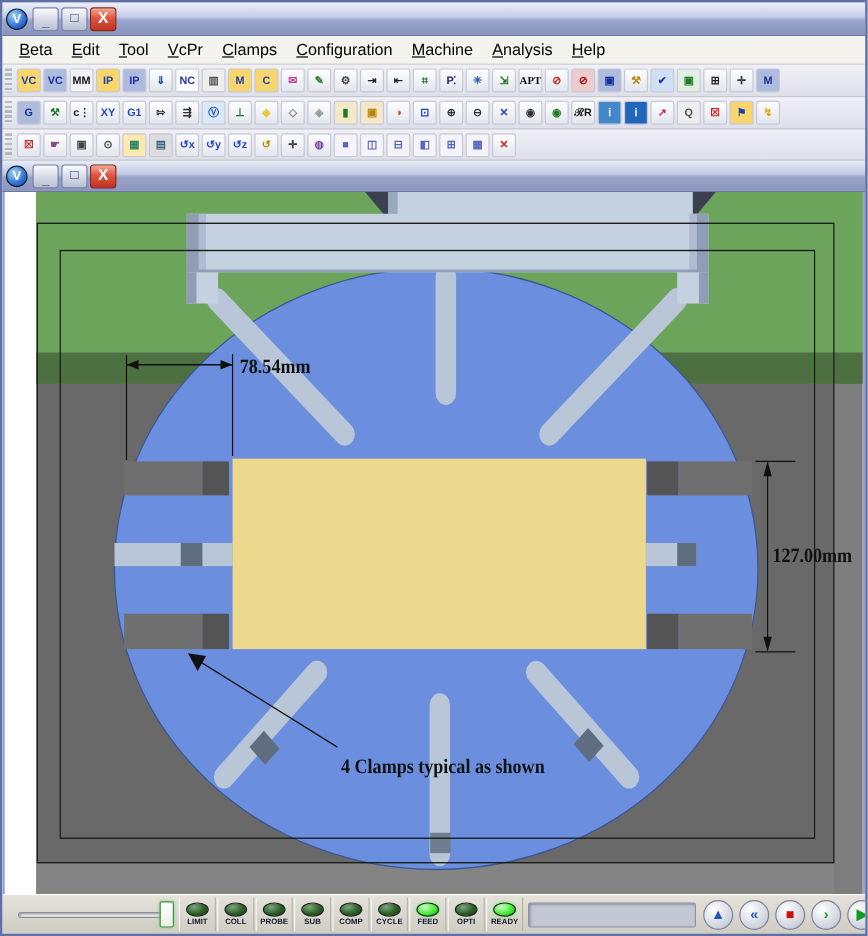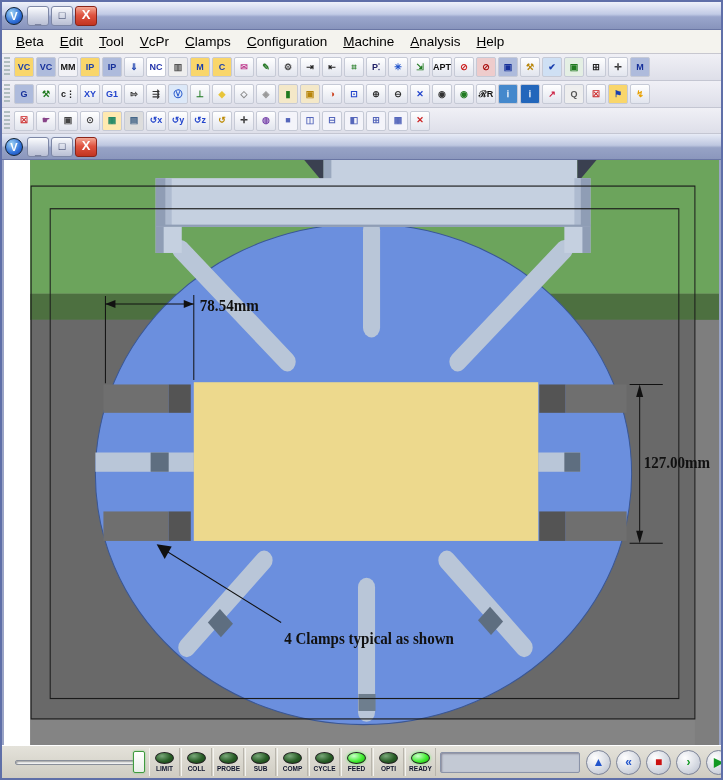--- a/index.html
+++ b/index.html
@@ -120,21 +120,21 @@
         <div class="tbi" style="color: rgb(26, 63, 174); background: rgb(249, 214, 107);">C</div>
         <div class="tbi" style="color: rgb(192, 64, 144);">✉</div>
         <div class="tbi" style="color: rgb(42, 122, 42);">✎</div>
         <div class="tbi" style="color: rgb(68, 68, 68);">⚙</div>
         <div class="tbi" style="color: rgb(34, 34, 34);">⇥</div>
         <div class="tbi" style="color: rgb(34, 34, 34);">⇤</div>
         <div class="tbi" style="color: rgb(31, 122, 31);">⌗</div>
         <div class="tbi" style="color: rgb(34, 34, 102);">P⁚</div>
         <div class="tbi" style="color: rgb(34, 85, 204);">✳</div>
         <div class="tbi" style="color: rgb(31, 122, 31);">⇲</div>
-        <div class="tbi" style="color: rgb(17, 17, 17);">APT</div>
+        <div class="tbi" style="color: rgb(17, 17, 17); font-family: Liberation Serif, serif;">APT</div>
         <div class="tbi" style="color: rgb(204, 34, 34);">⊘</div>
         <div class="tbi" style="color: rgb(170, 17, 17); background: rgb(238, 204, 204);">⊘</div>
         <div class="tbi" style="color: rgb(22, 48, 154); background: rgb(174, 187, 220);">▣</div>
         <div class="tbi" style="color: rgb(184, 134, 11);">⚒</div>
         <div class="tbi" style="color: rgb(26, 63, 174); background: rgb(207, 224, 244);">✔</div>
         <div class="tbi" style="color: rgb(31, 122, 31); background: rgb(228, 239, 228);">▣</div>
         <div class="tbi" style="color: rgb(34, 34, 34);">⊞</div>
         <div class="tbi" style="color: rgb(51, 51, 51);">✛</div>
         <div class="tbi" style="color: rgb(22, 48, 154); background: rgb(174, 187, 220);">M</div>
       </div>

